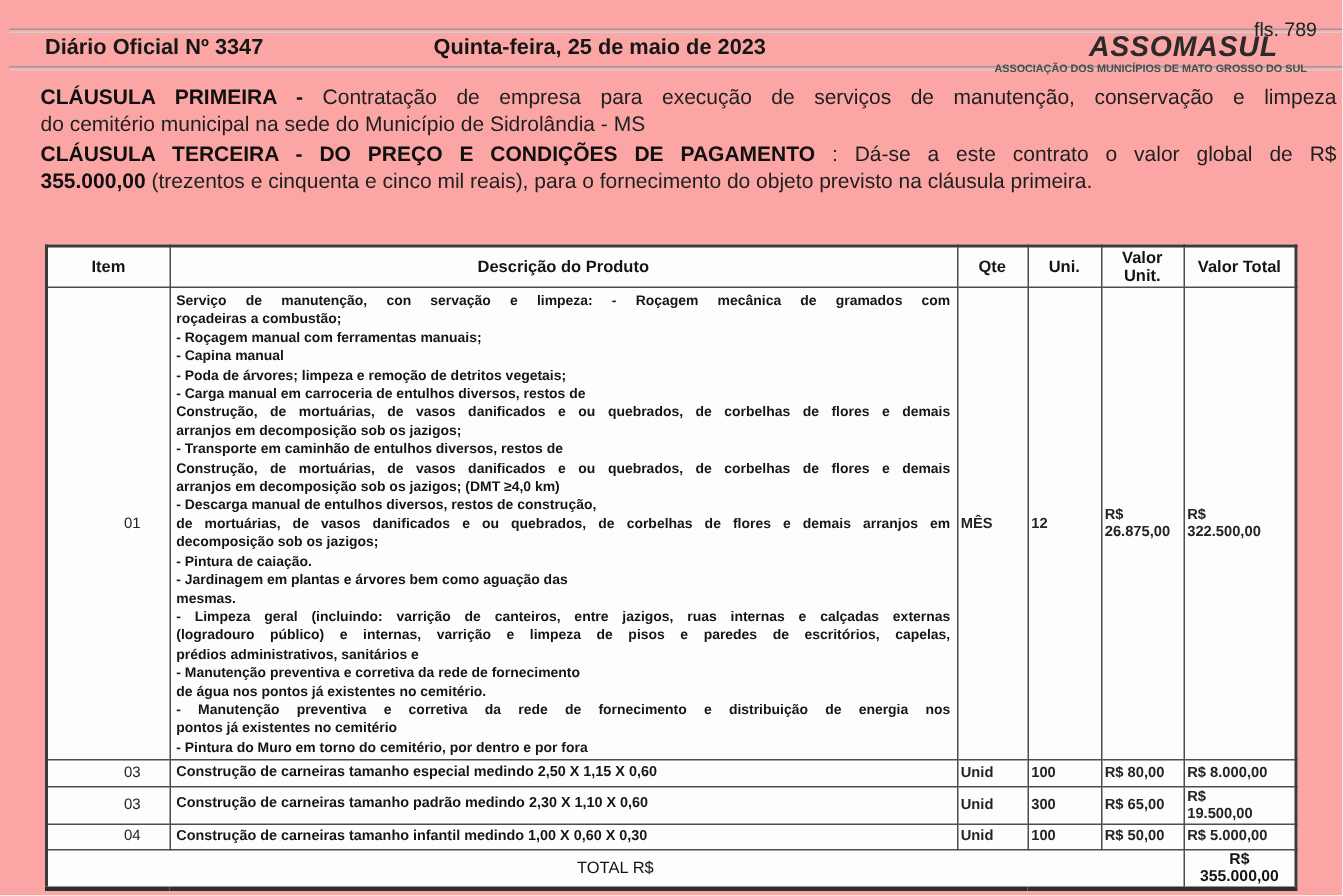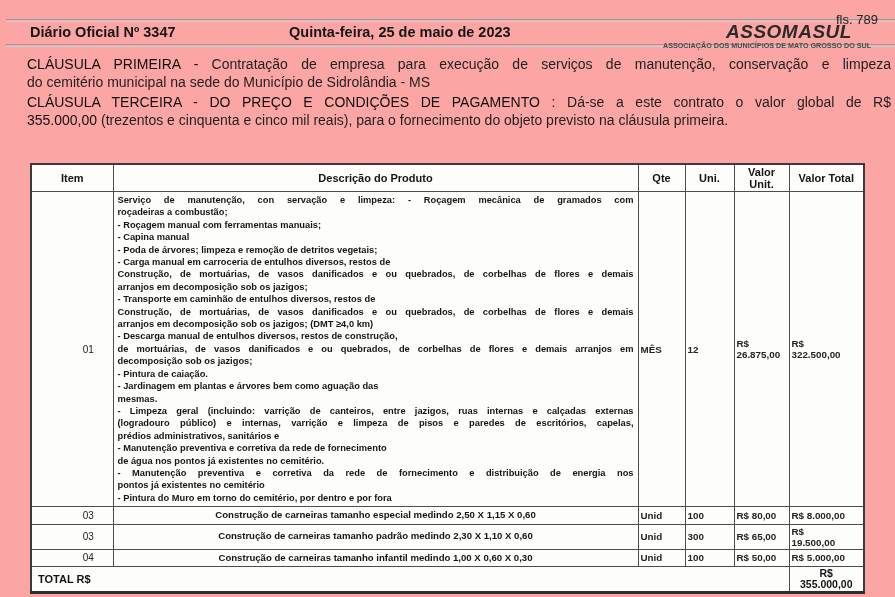--- a/index.html
+++ b/index.html
@@ -20,40 +20,40 @@
   .org     { position:absolute; left:726px; top:21px; font-size:19px; font-weight:bold; font-style:italic; letter-spacing:.5px; color:#2a2a2a; }
   .org-sub { position:absolute; left:663px; top:41px; font-size:7.2px; font-weight:bold; white-space:nowrap; color:#4a4a4a; z-index:2; }
   .folio   { position:absolute; left:836px; top:12px; font-size:13px; color:#222; z-index:3; }
 
   
   .clause { position:absolute; left:27px; width:864px; font-size:14px; line-height:17.5px; color:#1f1f1f; }
   .clause1 { top:56px; }
   .clause2 { top:94px; }
   .cl-line { width:100%; }
   .cl-line.just { text-align:justify; text-align-last:justify; }
-  .ct { font-weight:normal; color:#101010; }
+  .ct { font-weight:bold; color:#101010; }
 
   
   .items { position:absolute; left:30px; top:163px; width:833px;
            border-collapse:collapse; table-layout:fixed; background:#fdfdfc; }
   .items, .items th, .items td { border:1px solid #4d4d4d;padding-left:32px; }
   .items { border:2px solid #3a3a3a; }
   .items th { font-size:11px; font-weight:bold; height:27px; text-align:center;
               vertical-align:middle; padding:1px 2px; line-height:12px; color:#151515; }
   td.item-cell { text-align:center; vertical-align:middle; font-size:10px; color:#222; }
   td.desc-cell { padding:2px 4px; overflow:hidden; }
   td.desc-cell.top { vertical-align:top; }
-  td.desc-cell.center { vertical-align:middle; text-align:center;margin-top:16px; }
+  td.desc-cell.center { vertical-align:middle; text-align:left;margin-top:16px; }
   .desc-line { font-size:9.3px; font-weight:bold; line-height:12.4px; color:#151515; }
   .desc-line.just { text-align:justify; text-align-last:justify; }
   td.desc-cell.center .desc-line { font-size:9.6px; }
   td.val-cell { vertical-align:middle; font-size:9.8px; line-height:11px;
                 white-space:pre-line; padding:1px 2px; color:#242424; overflow:hidden;font-weight:bold; }
   tr.total-row td { border-bottom:3px solid #2e2e2e; }
-  td.total-label { text-align:left; vertical-align:middle; font-weight:bold; font-size:11px;
+  td.total-label { text-align:center; vertical-align:middle; font-weight:normal; font-size:11px;
                    padding:3px 6px; color:#141414; }
   td.total-value { text-align:center; vertical-align:middle; font-weight:bold; font-size:10.5px;
                    line-height:11px; white-space:pre-line; padding:1px 2px; color:#141414; }
 </style>
 </head>
 <body>
 
 <div class="page">
 
   <div class="rule top-rule"></div>

